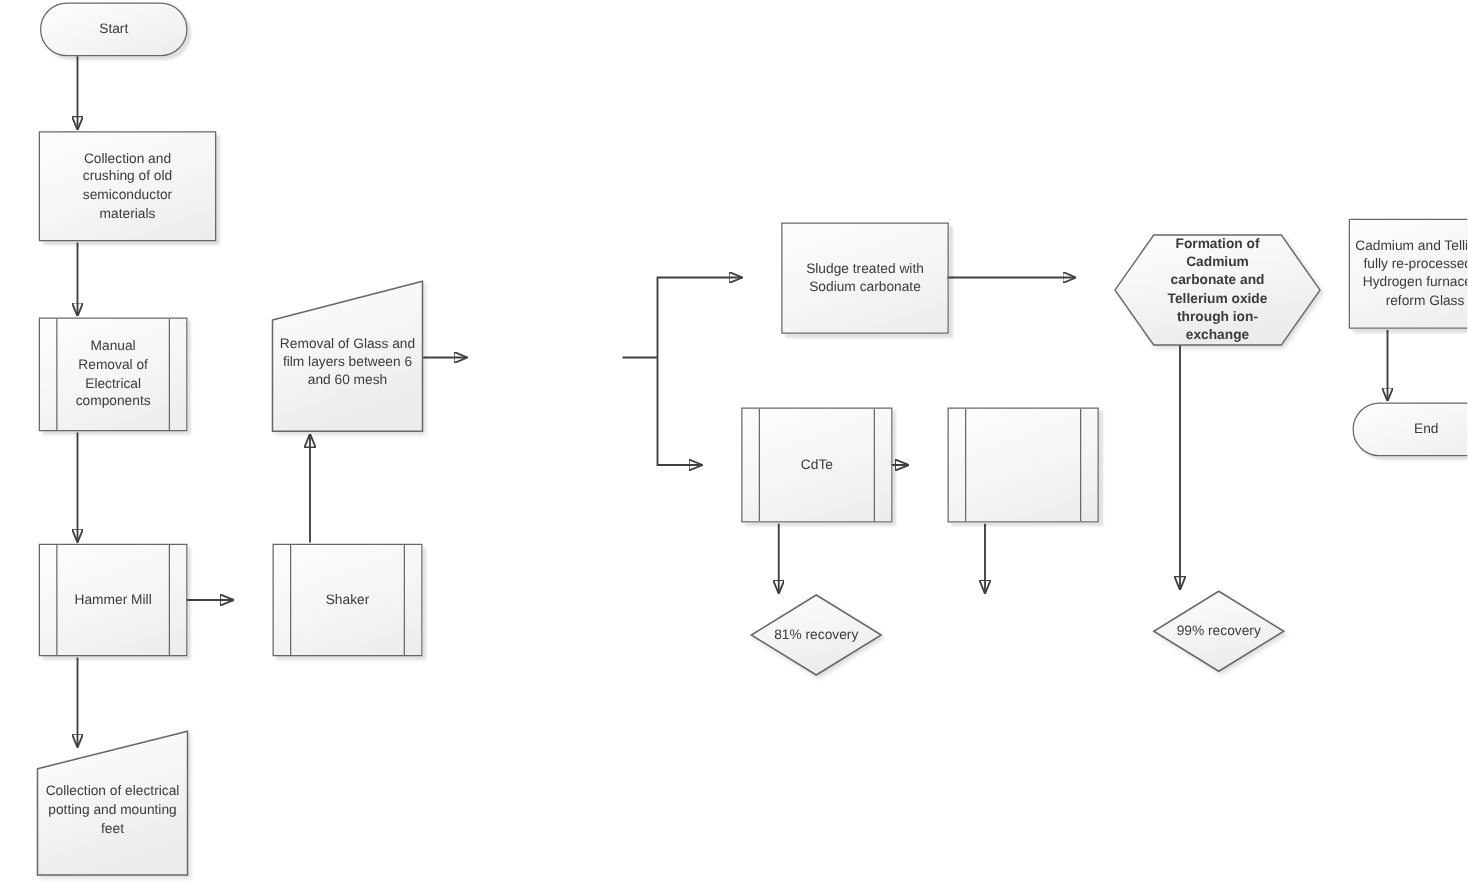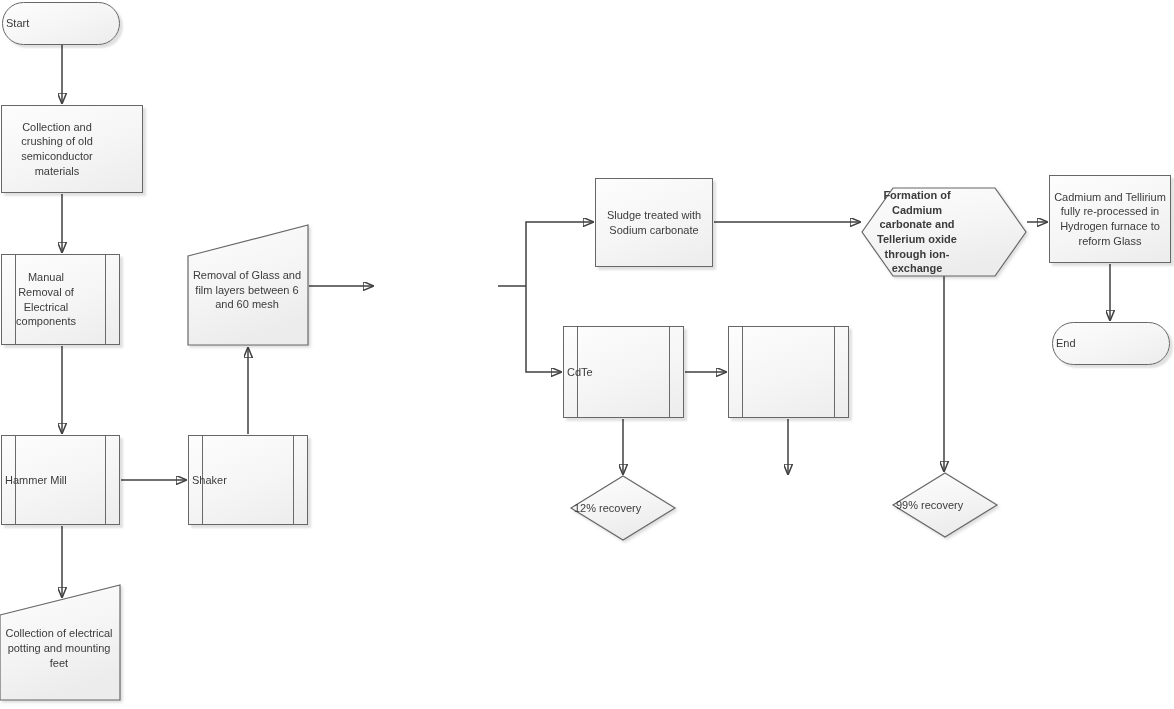--- a/index.html
+++ b/index.html
@@ -3,22 +3,22 @@
 <meta charset="utf-8">
 <style>
   html,body{margin:0;padding:0;background:#ffffff;}
   .canvas{
     position:relative;width:1174px;height:709px;background:#ffffff;overflow:hidden;
     font-family:"Liberation Sans", sans-serif;
   }
   .connectors{position:absolute;left:0;top:0;z-index:0;}
   .connectors path{fill:none;stroke:#404040;stroke-width:1.5;}
   .node{
-    position:absolute;z-index:1;display:flex;align-items:center;justify-content:flex-start;
-    text-align:center;font-size:11px;line-height:1.34;color:#3b3b3b;box-sizing:border-box;
+    position:absolute;z-index:1;display:flex;align-items:center;justify-content:center;
+    text-align:center;font-size:11px;line-height:1.34;color:#3b3b3b;box-sizing:border-box;margin-left:30px;
   }
   .rect{
     background:linear-gradient(160deg,#fdfdfd 0%,#f5f5f5 55%,#ececec 100%);
     border:1px solid #676767;
     box-shadow:3px 3px 2px rgba(0,0,0,0.12);
   }
   .terminator{border-radius:22px;}
   .bar{position:absolute;top:0;bottom:0;width:0;border-left:1px solid #6a6a6a;}
   .bar.bl{left:13px;}
   .bar.br{right:13px;}
@@ -99,40 +99,40 @@
   </div>
 
   <div class="node svgshape" style="left:188px;top:225px;width:120px;height:120px;">
     <svg viewBox="0 0 120 120" preserveAspectRatio="none">
       <polygon points="0,31 120,0 120,120 0,120"></polygon>
     </svg>
     <span class="lbl" style="width:112px;margin-top:10px;">Removal of Glass and film layers between 6 and 60 mesh</span>
   </div>
 
 
-  <div class="node rect" style="left:595px;top:178px;width:118px;height:89px;">
+  <div class="node rect" style="left:595px;top:178px;width:134px;height:89px;">
     <span class="lbl" style="width:112px;">Sludge treated with Sodium carbonate</span>
   </div>
 
   <div class="node rect" style="left:563px;top:326px;width:121px;height:92px;">
     <i class="bar bl"></i>
     <i class="bar br"></i>
     <span class="lbl nowrap">CdTe</span>
   </div>
 
   <div class="node rect" style="left:728px;top:326px;width:121px;height:92px;">
     <i class="bar bl"></i>
     <i class="bar br"></i>
   </div>
 
   <div class="node svgshape" style="left:571px;top:476px;width:104px;height:64px;">
     <svg viewBox="0 0 104 64" preserveAspectRatio="none">
       <polygon points="52,0 104,32 52,64 0,32"></polygon>
     </svg>
-    <span class="lbl nowrap">12% recovery</span>
+    <span class="lbl nowrap">81% recovery</span>
   </div>
 
 
   <div class="node svgshape" style="left:893px;top:473px;width:104px;height:64px;">
     <svg viewBox="0 0 104 64" preserveAspectRatio="none">
       <polygon points="52,0 104,32 52,64 0,32"></polygon>
     </svg>
     <span class="lbl nowrap">99% recovery</span>
   </div>
 

